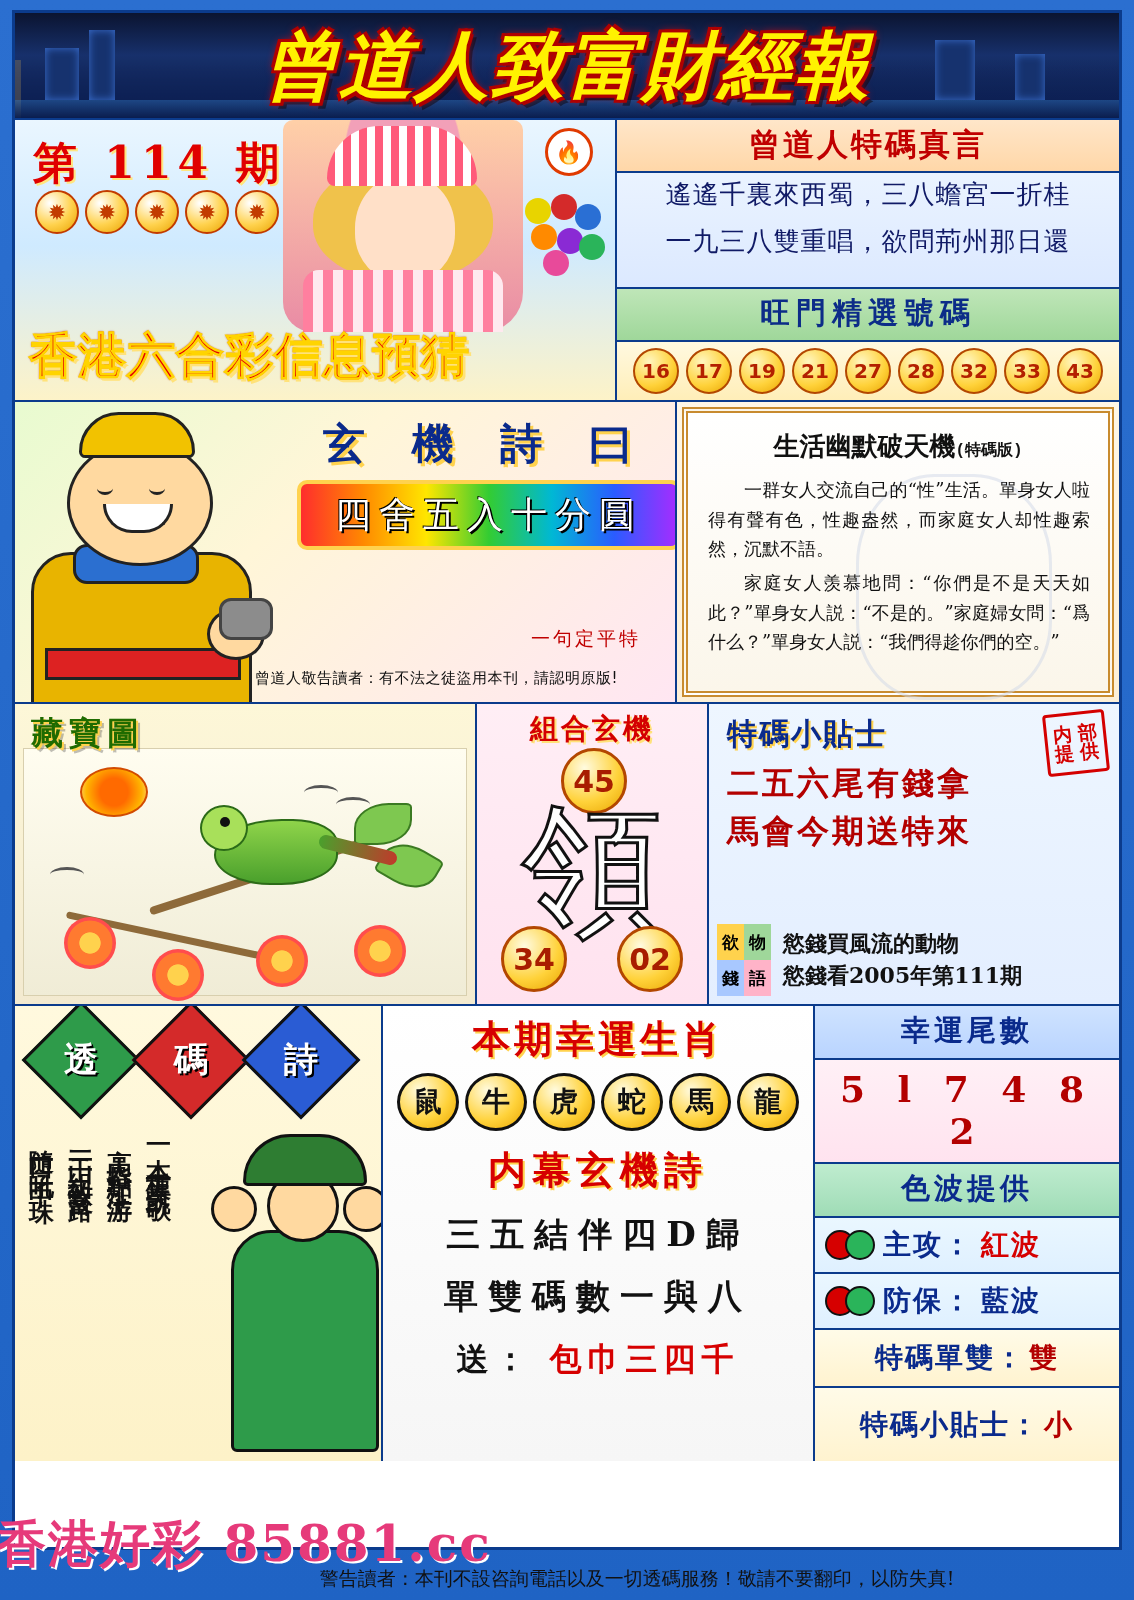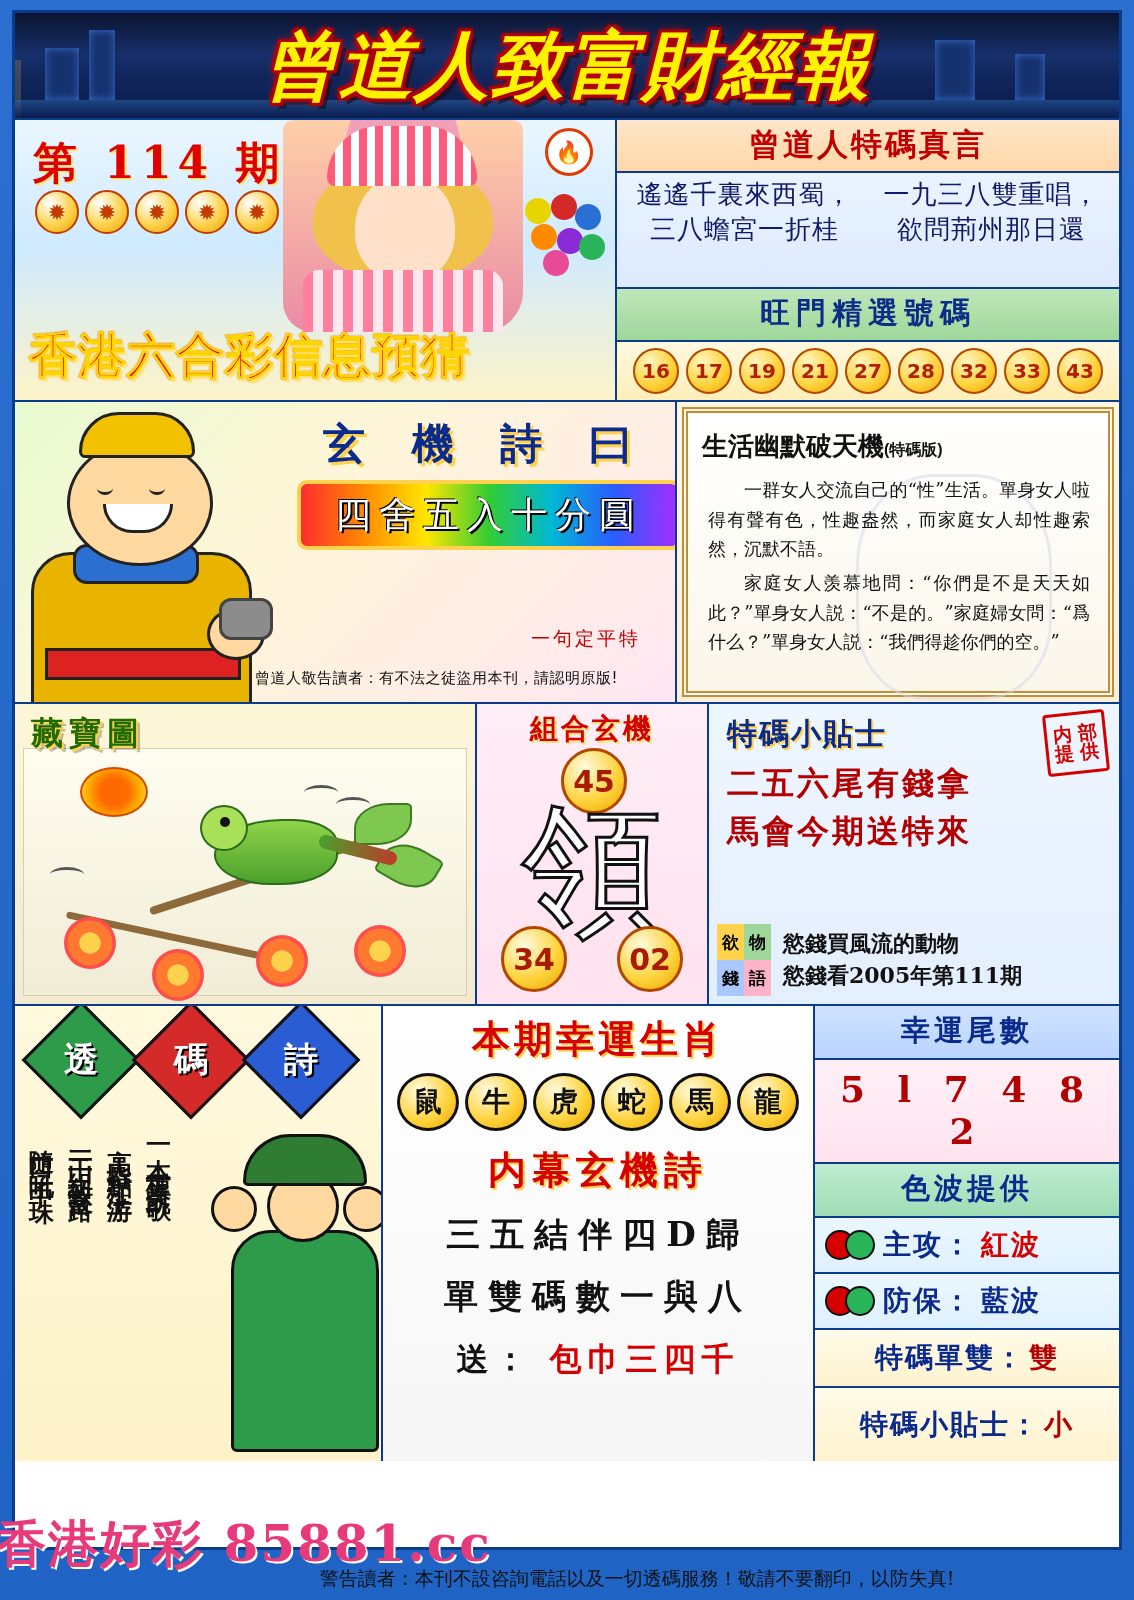--- a/index.html
+++ b/index.html
@@ -102,21 +102,21 @@
   .tr-head{
     background:linear-gradient(180deg,#ffe6c9,#ffd7a8);
     border-bottom:2px solid #0b3b8c;text-align:center;padding:4px 0 5px;
   }
   .tr-head span{
     font-family:"DejaVu Serif","Liberation Serif",serif;
     font-size:31px;font-weight:bold;color:#c00000;letter-spacing:3px;
   }
   .poem{
     flex:1;background:linear-gradient(180deg,#eaf3ff,#dce9ff);
-    display:flex;justify-content:flex-start;gap:12px;
+    display:flex;flex-direction:column;justify-content:flex-start;gap:12px;
     padding:4px 10px;border-bottom:2px solid #0b3b8c;
   }
   .poem div{
     font-family:"DejaVu Serif","Liberation Serif",serif;
     font-size:26px;color:#101a66;text-align:center;letter-spacing:1px;
   }
   .tr-sub{
     background:linear-gradient(180deg,#bfe6b8,#9fd79a);
     border-bottom:2px solid #0b3b8c;text-align:center;padding:4px 0 6px;
   }
@@ -180,22 +180,22 @@
   .mid-right{
     flex:1;background:linear-gradient(180deg,#fff7e6,#fdf0d8);
     position:relative;padding:6px;box-sizing:border-box;
   }
   .orn{
     position:absolute;inset:5px;border:6px double #c88b2f;
     background:
       linear-gradient(180deg,#ffffff,#fbf6ea);
   }
   .orn-head{
-    position:absolute;left:14px;right:14px;top:16px;
-    font-family:Liberation Sans, sans-serif;
+    position:absolute;left:14px;right:14px;top:16px;text-align:center;
+    font-family:Liberation Mono, monospace;
     font-size:26px;font-weight:bold;color:#111;
   }
   .orn-head small{font-size:16px;}
   .orn-body{
     position:absolute;left:20px;right:18px;top:62px;bottom:14px;
     font-family:"DejaVu Serif","Liberation Serif",serif;
     font-size:18px;line-height:1.65;color:#111;text-align:justify;
   }
   .orn-body p{margin:0 0 4px 0;text-indent:2em;}
   .ghost{

